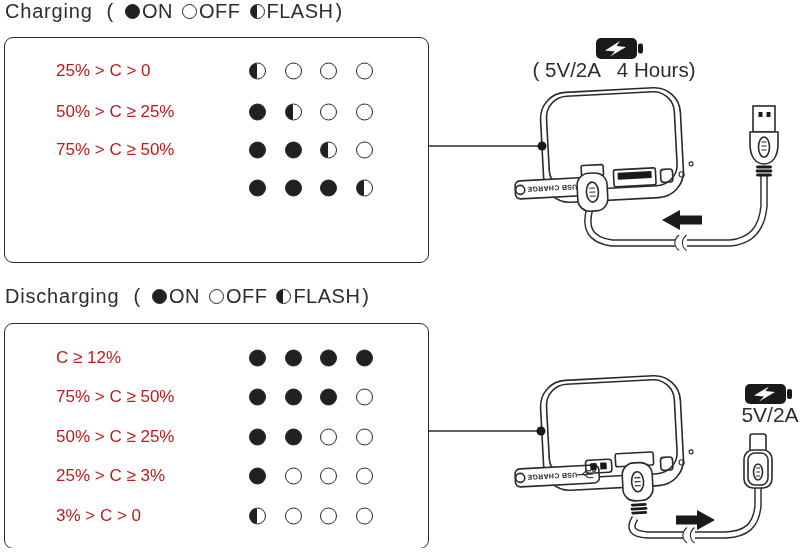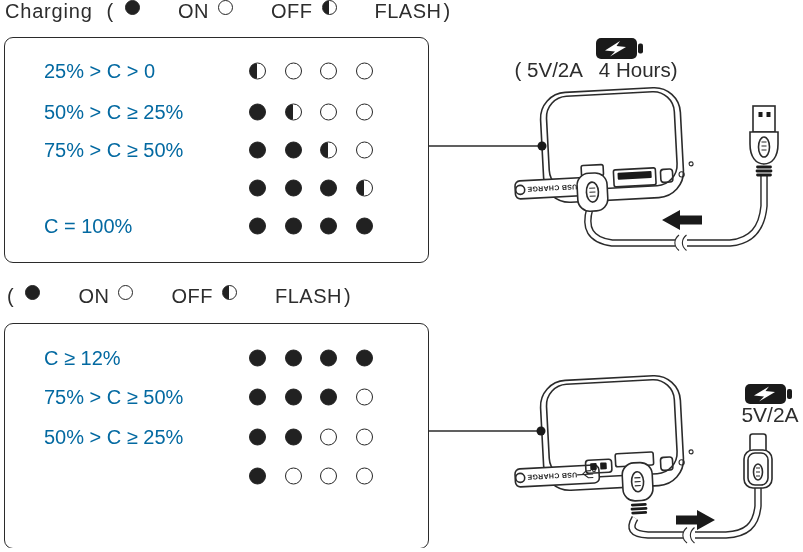--- a/index.html
+++ b/index.html
@@ -4,45 +4,45 @@
 <style>
   html,body{margin:0;padding:0;background:#ffffff;}
   .page{position:relative;width:803px;height:548px;background:#fff;overflow:hidden;
         font-family:"Liberation Sans",sans-serif;color:#2d2d2d;}
 
   
   .header{position:absolute;left:5px;display:flex;align-items:center;
           font-size:20px;letter-spacing:0.8px;color:#2d2d2d;white-space:pre;}
   .header .title{margin-right:12px;}
   .header .paren{margin:0 2px;}
-  .lg{display:inline-flex;align-items:flex-start;margin-left:9px;gap:36px;}
+  .lg{display:inline-flex;align-items:center;margin-left:9px;}
   .lg .lbl{margin-left:2px;letter-spacing:0.5px;}
 
   
   .led{display:inline-block;width:17px;height:17px;border-radius:50%;
        border:1.7px solid #262626;box-sizing:border-box;background:#fff;}
   .led.sm{width:15px;height:15px;border-width:1.6px;}
   .led-on{background:#212121;}
   .led-off{background:#fff;}
   .led-flash{background:linear-gradient(90deg,#212121 0,#212121 50%,#fff 50%,#fff 100%);}
 
   
   .box{position:absolute;left:4px;width:423px;height:224px;background:#fff;
        border:1.6px solid #2b2b2b;border-radius:9px;}
   .box1{top:37px;}
   .box2{top:323px;}
   .led-row{position:absolute;left:0;width:100%;height:26px;}
-  .row-label{position:absolute;left:39px;top:50%;transform:translateY(-50%);
-             font-size:20px;color:#0369a1;white-space:pre;}
+  .row-label{position:absolute;left:51px;top:50%;transform:translateY(-50%);
+             font-size:17px;color:#b91c1c;white-space:pre;}
   .leds{position:absolute;left:244px;top:50%;transform:translateY(-50%);
         display:flex;gap:18.5px;}
 
   
   .caption{position:absolute;font-size:20.5px;color:#2d2d2d;text-align:center;white-space:pre;}
-  .cap-top{left:496px;top:58px;width:200px;}
+  .cap-top{left:514px;top:58px;width:200px;}
   .cap-bottom{left:734px;top:403px;width:72px;font-size:21px;}
 
   .illus{position:absolute;}
   
   .ln{fill:none;stroke:#2b2b2b;stroke-width:1.6;}
   .lnf{fill:#ffffff;stroke:#2b2b2b;stroke-width:1.6;}
   .thin{fill:none;stroke:#2b2b2b;stroke-width:1.1;}
   .fillk{fill:#1a1a1a;stroke:none;}
   .stripe{fill:none;stroke:#1a1a1a;stroke-width:2.8;stroke-linecap:round;}
   .cable-outer{fill:none;stroke:#2b2b2b;stroke-width:7.5;}
@@ -102,29 +102,20 @@
       </span>
     </div>
     <div class="led-row" style="top:137px;">
       <span class="leds">
         <span class="led led-on"></span>
         <span class="led led-on"></span>
         <span class="led led-on"></span>
         <span class="led led-flash"></span>
       </span>
     </div>
-    <div class="led-row" style="top:175px;">
-      <span class="row-label">C = 100%</span>
-      <span class="leds">
-        <span class="led led-on"></span>
-        <span class="led led-on"></span>
-        <span class="led led-on"></span>
-        <span class="led led-on"></span>
-      </span>
-    </div>
   </div>
 
   <div class="caption cap-top">( 5V/2A   4 Hours)</div>
 
   <svg class="illus" style="left:428px;top:30px;" width="375" height="235" viewBox="0 0 375 235">
 
     <line x1="0" y1="116" x2="112" y2="116" class="ln"></line>
 
     <g>
       <rect x="168" y="8" width="41" height="21" rx="5" class="fillk"></rect>
@@ -181,20 +172,21 @@
       <path d="M322,102 h28 v12 c0,13 -6,20 -14,20 s-14,-7 -14,-20 Z" class="lnf"></path>
       <ellipse cx="336" cy="117" rx="5.5" ry="10" class="ln"></ellipse>
       <path d="M333.5,112 h5 M333.5,116 h5 M333.5,120 h5" class="thin"></path>
       <path d="M329.5,137 h13 M329,141 h14 M329.5,145 h13" class="stripe"></path>
     </g>
 
     <path d="M234,190 L252,180 L252,185.5 L274,185.5 L274,194.5 L252,194.5 L252,200 Z" class="fillk"></path>
   </svg>
 
   <div class="header" style="top:285px;">
+    <span class="title">Discharging</span>
     <span class="paren">(</span>
     <span class="lg">
       <span class="led sm led-on"></span>
       <span class="lbl">ON</span>
     </span>
     <span class="lg">
       <span class="led sm led-off"></span>
       <span class="lbl">OFF</span>
     </span>
     <span class="lg">
@@ -226,22 +218,32 @@
     <div class="led-row" style="top:100px;">
       <span class="row-label">50% &gt; C ≥ 25%</span>
       <span class="leds">
         <span class="led led-on"></span>
         <span class="led led-on"></span>
         <span class="led led-off"></span>
         <span class="led led-off"></span>
       </span>
     </div>
     <div class="led-row" style="top:139px;">
-      <span class="leds">
-        <span class="led led-on"></span>
+      <span class="row-label">25% &gt; C ≥ 3%</span>
+      <span class="leds">
+        <span class="led led-on"></span>
+        <span class="led led-off"></span>
+        <span class="led led-off"></span>
+        <span class="led led-off"></span>
+      </span>
+    </div>
+    <div class="led-row" style="top:179px;">
+      <span class="row-label">3% &gt; C &gt; 0</span>
+      <span class="leds">
+        <span class="led led-flash"></span>
         <span class="led led-off"></span>
         <span class="led led-off"></span>
         <span class="led led-off"></span>
       </span>
     </div>
   </div>
 
   <div class="caption cap-bottom">5V/2A</div>
 
   <svg class="illus" style="left:428px;top:360px;" width="375" height="192" viewBox="0 0 375 192">

